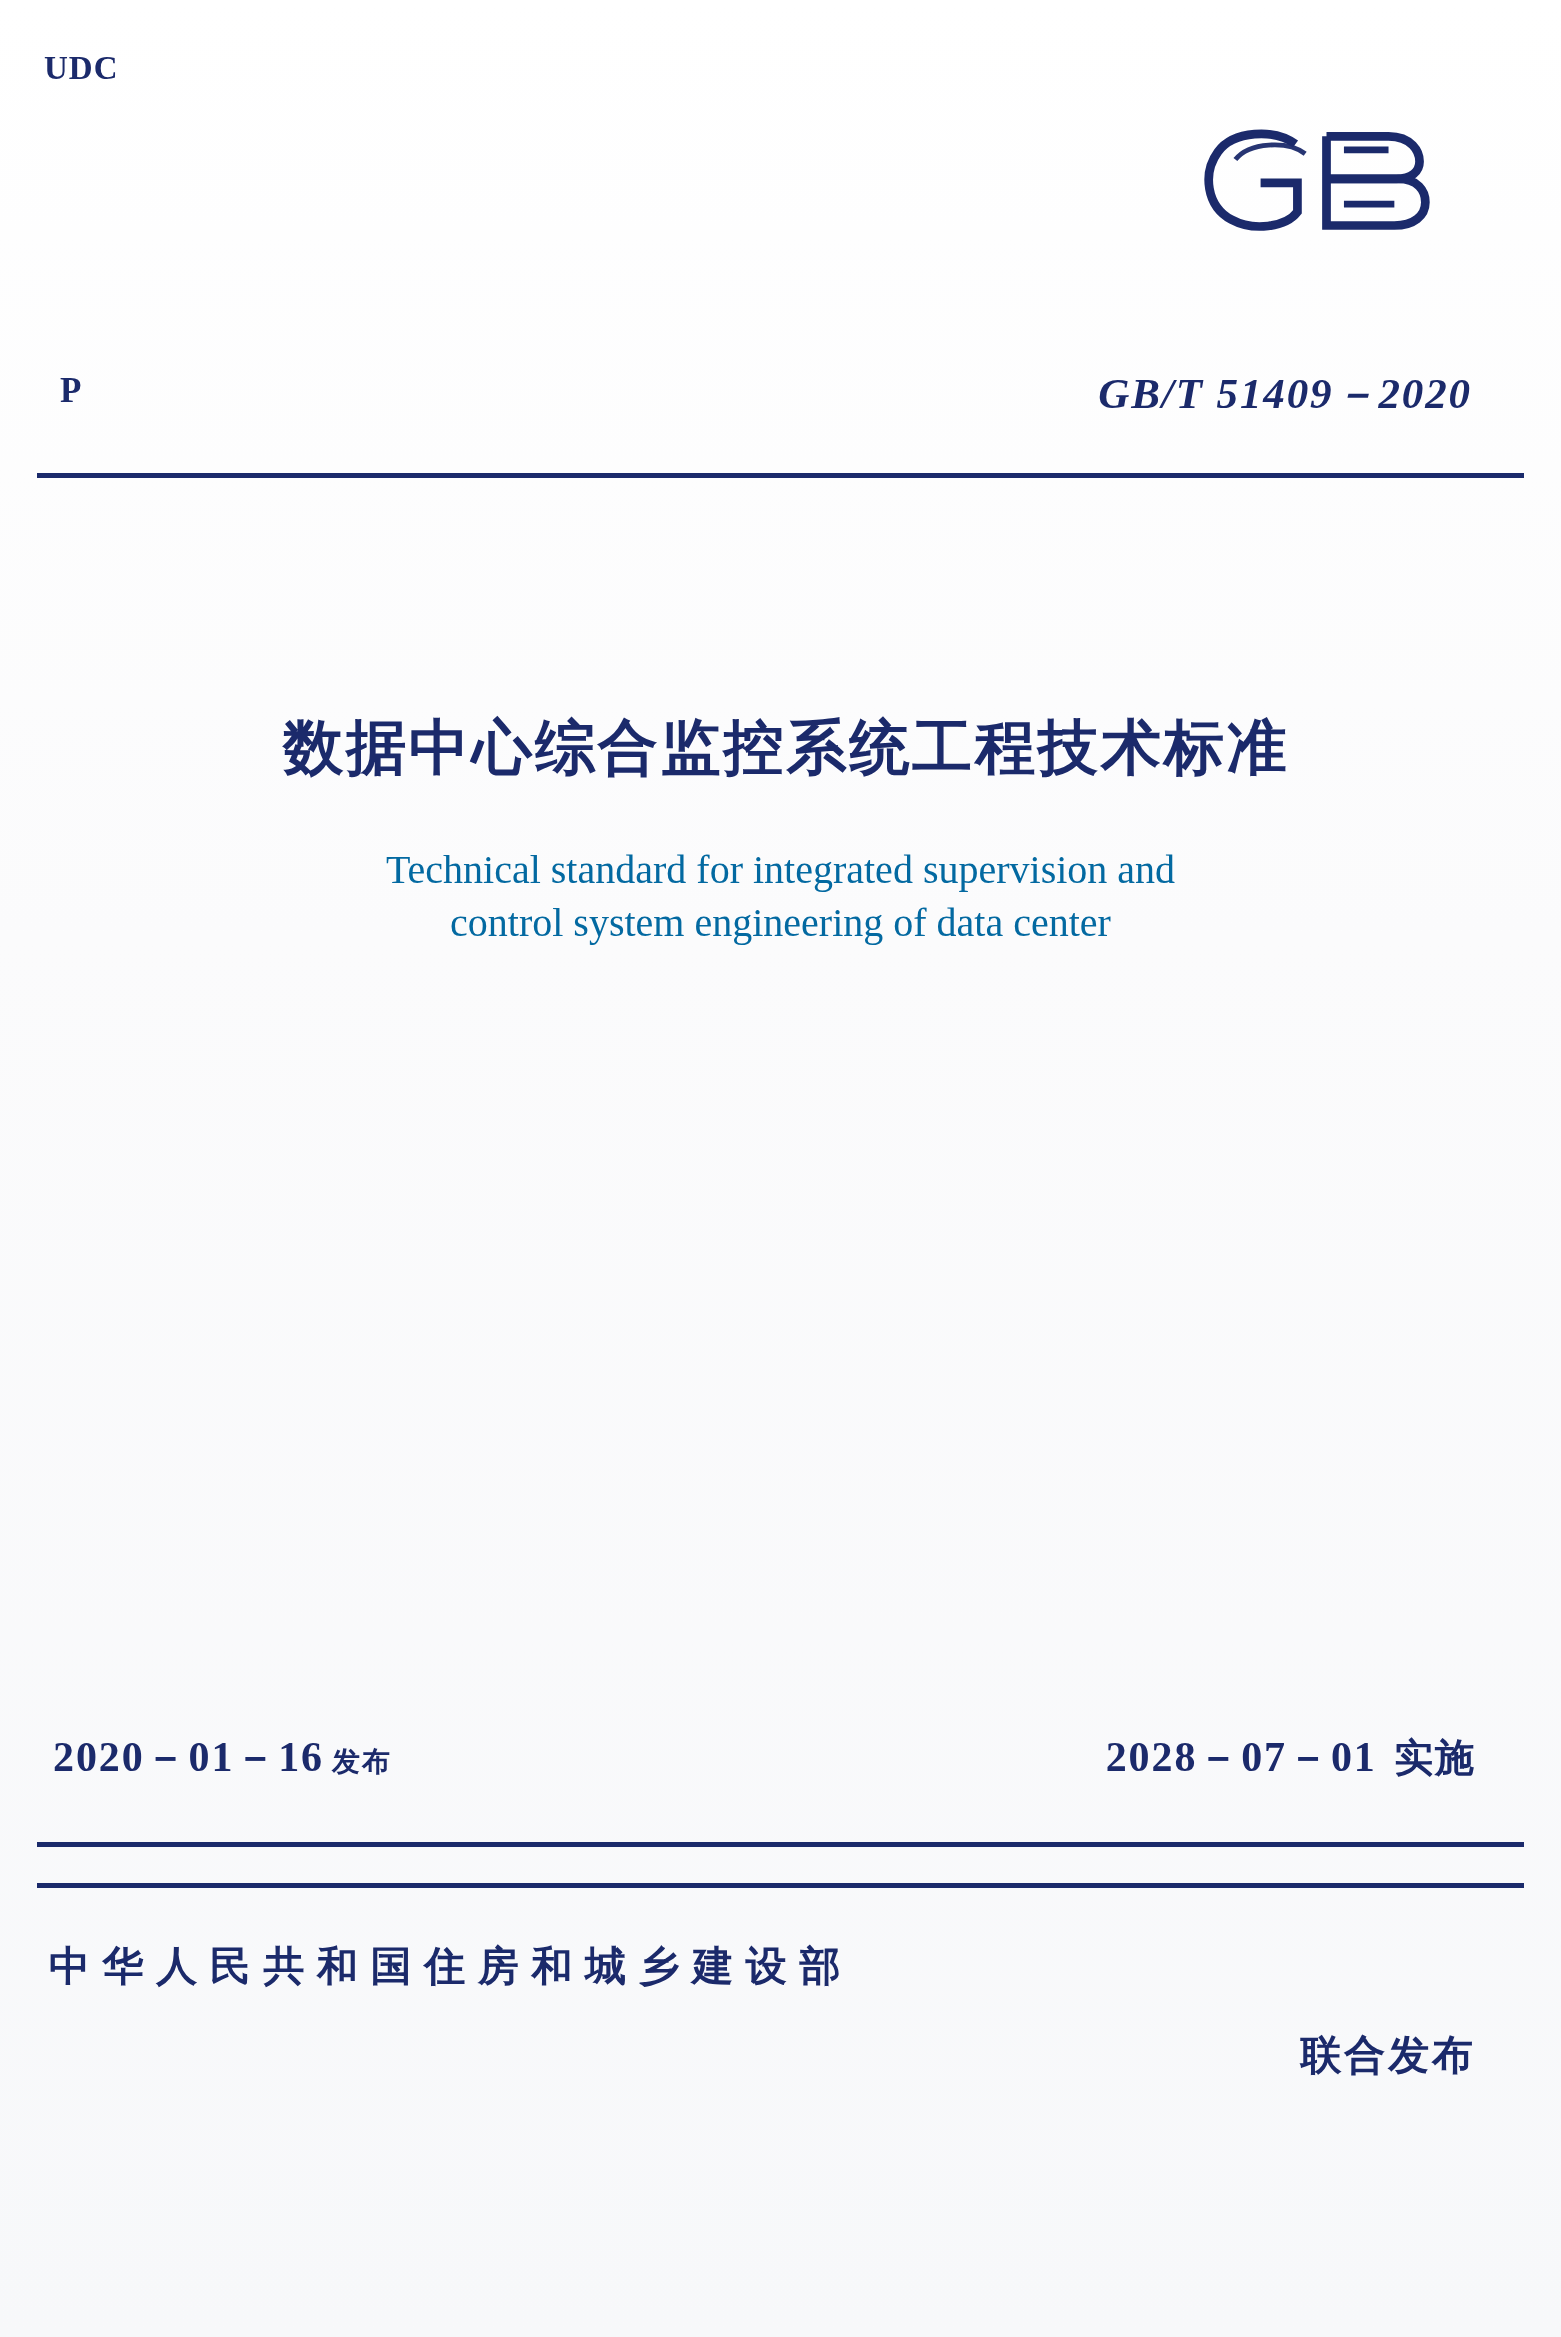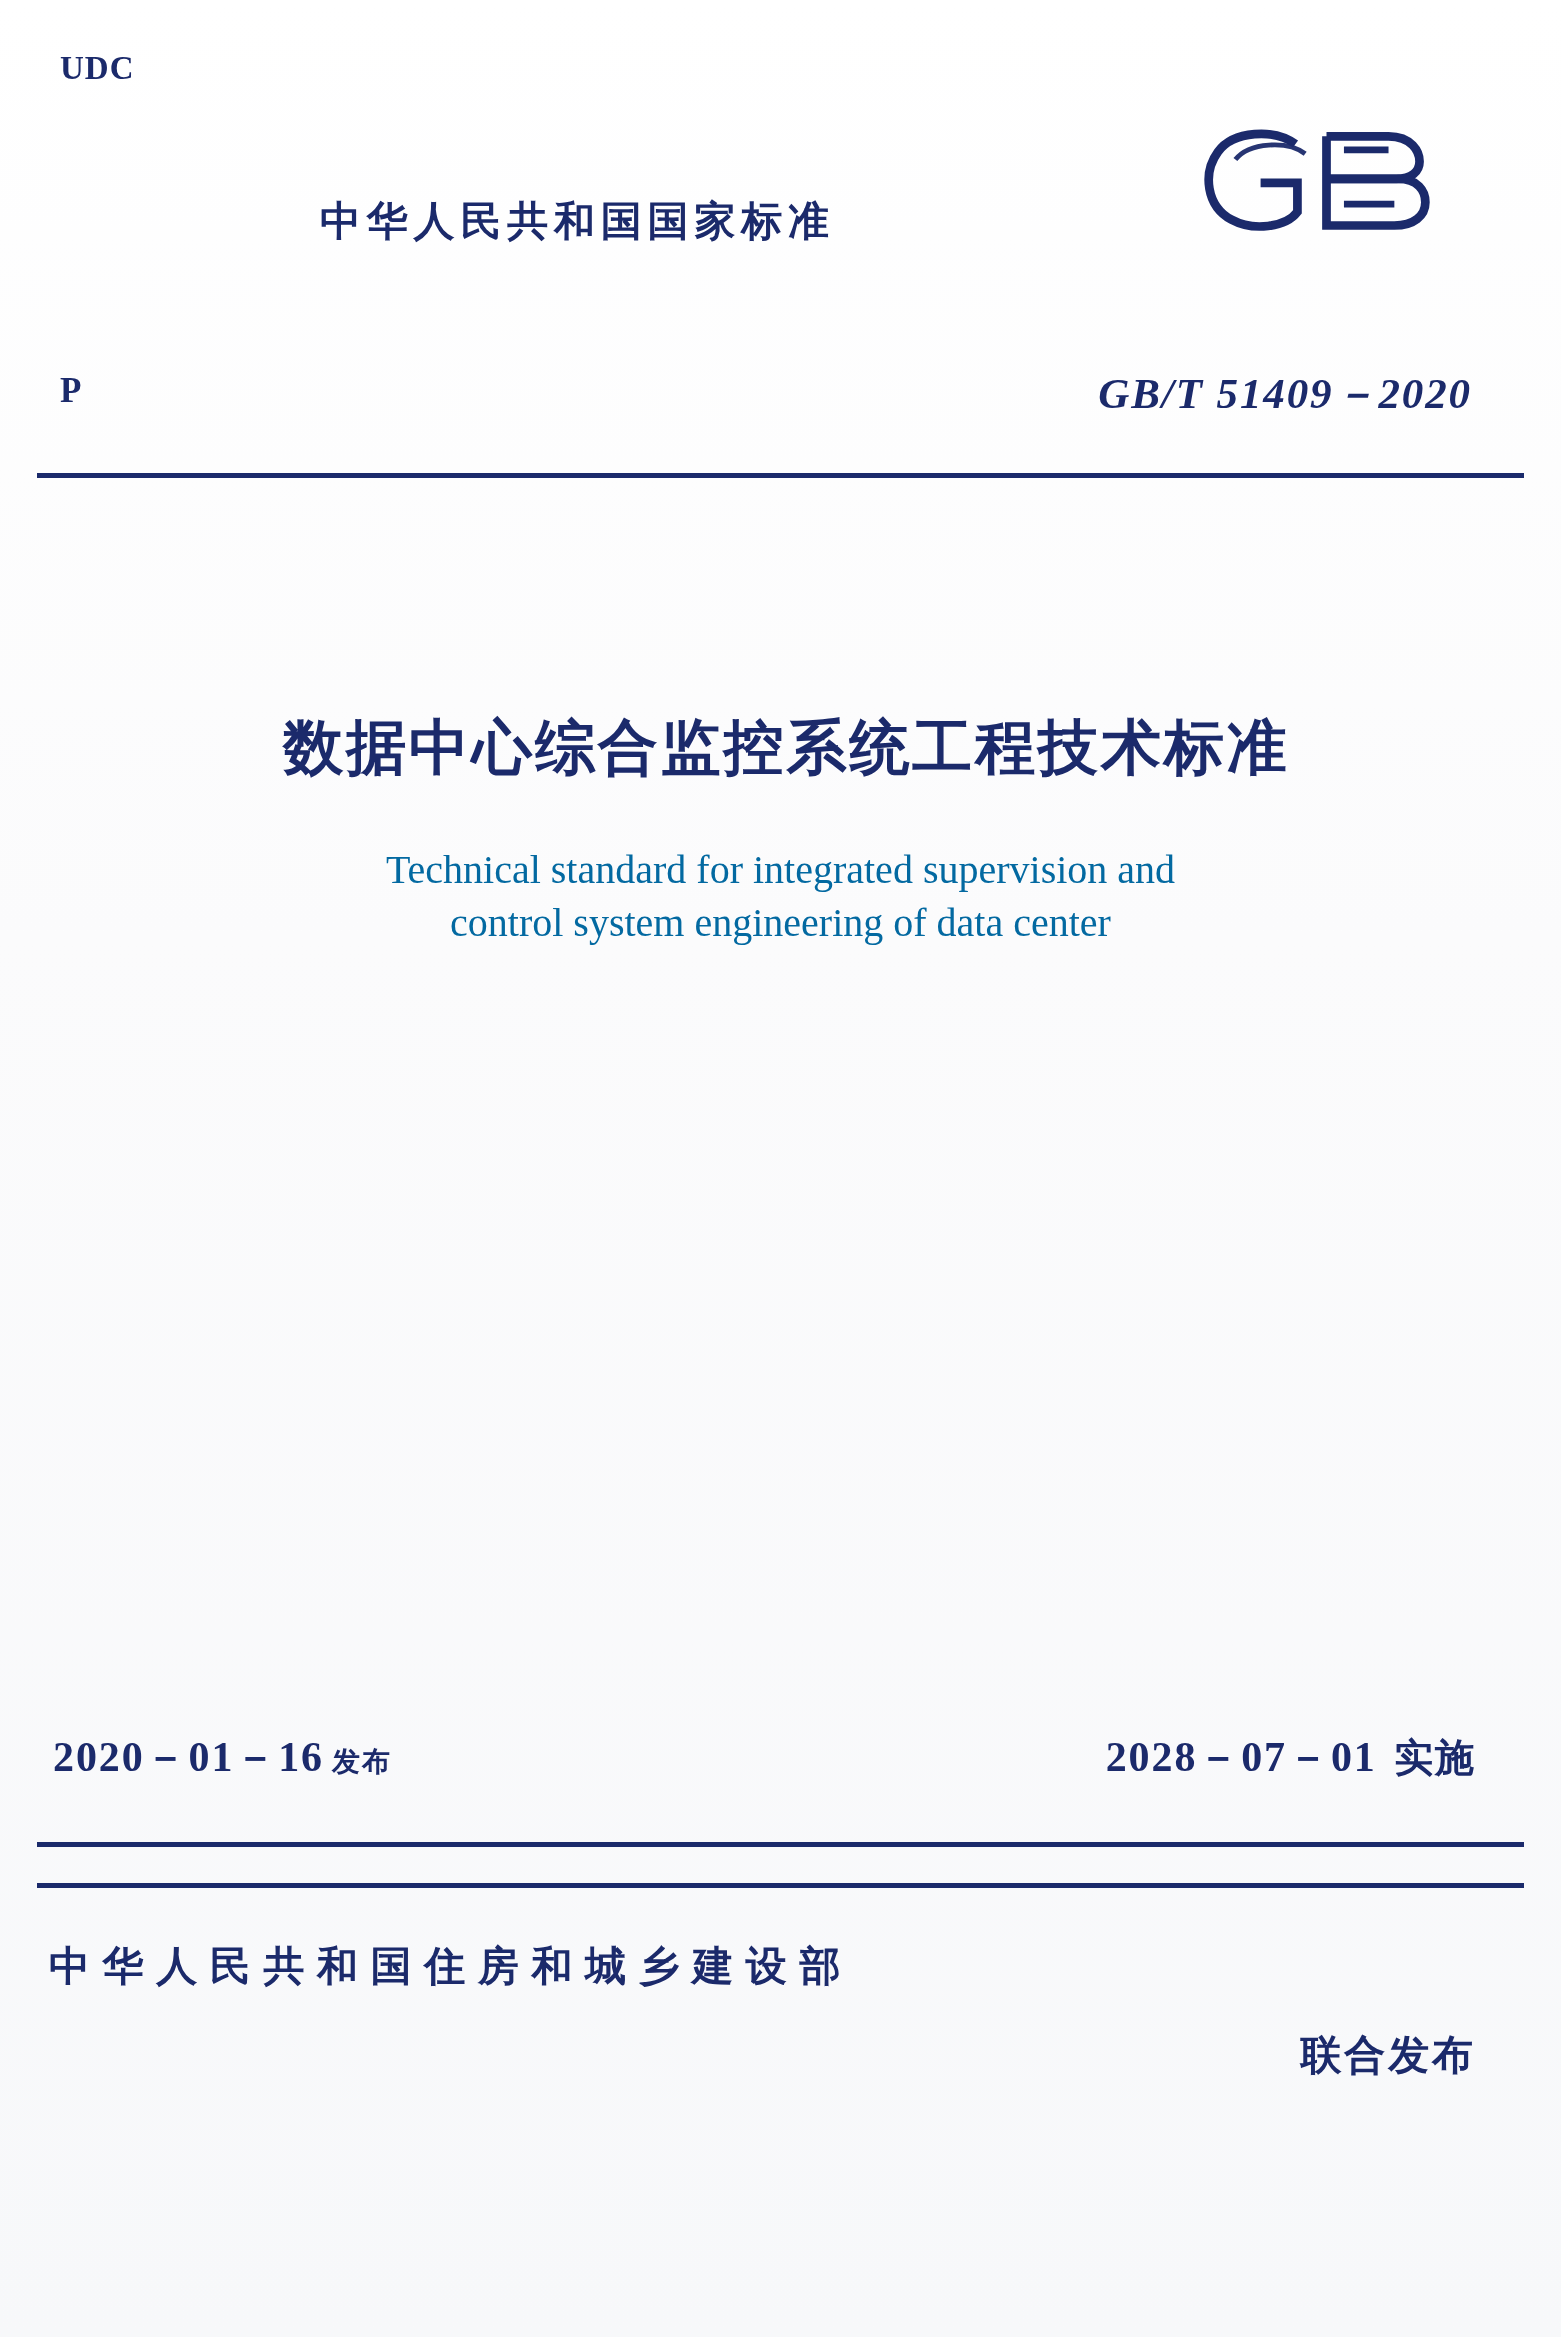--- a/index.html
+++ b/index.html
@@ -32,21 +32,21 @@
     pointer-events: none;
   }
   .content {
     position: absolute;
     left: 0; top: 0; right: 0; bottom: 0;
   }
 
   
   .udc {
     position: absolute;
-    left: 60px;
+    left: 44px;
     top: 50px;
     font-family: "Liberation Serif", serif;
     font-weight: bold;
     font-size: 33px;
     letter-spacing: 1px;
     color: #1b2a6b;
   }
   .national-title {
     position: absolute;
     left: 320px;
@@ -206,21 +206,20 @@
   }
 </style>
 </head>
 <body>
 
 <div class="page">
   <div class="content">
 
     <div class="udc">UDC</div>
 
-    <div class="national-title">中华人民共和国国家标准</div>
 
     <div class="gb-logo">
       <svg width="291" height="126" viewBox="0 0 300 130" xmlns="http://www.w3.org/2000/svg">
         <g fill="none" stroke="#1b2a6b" stroke-width="9">
 
           <path d="M118 30 C 96 14, 54 16, 38 38 C 22 60, 26 94, 52 108 C 74 120, 108 116, 120 100 L 120 70 L 82 70"></path>
 
           <path d="M150 22 L 214 22 C 238 22, 246 38, 246 48 C 246 58, 238 66, 222 66 L 150 66"></path>
           <path d="M150 66 L 224 66 C 244 66, 252 78, 252 90 C 252 104, 240 114, 220 114 L 150 114 L 150 22"></path>
 

